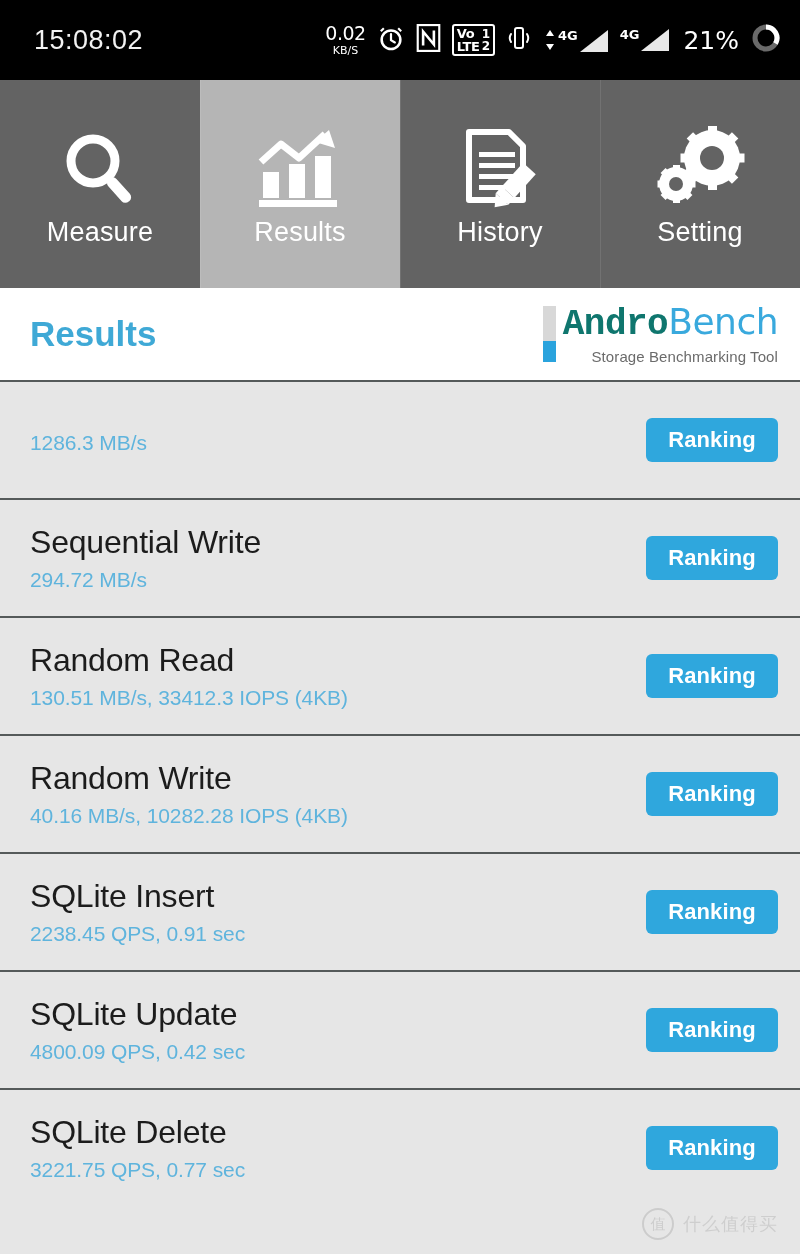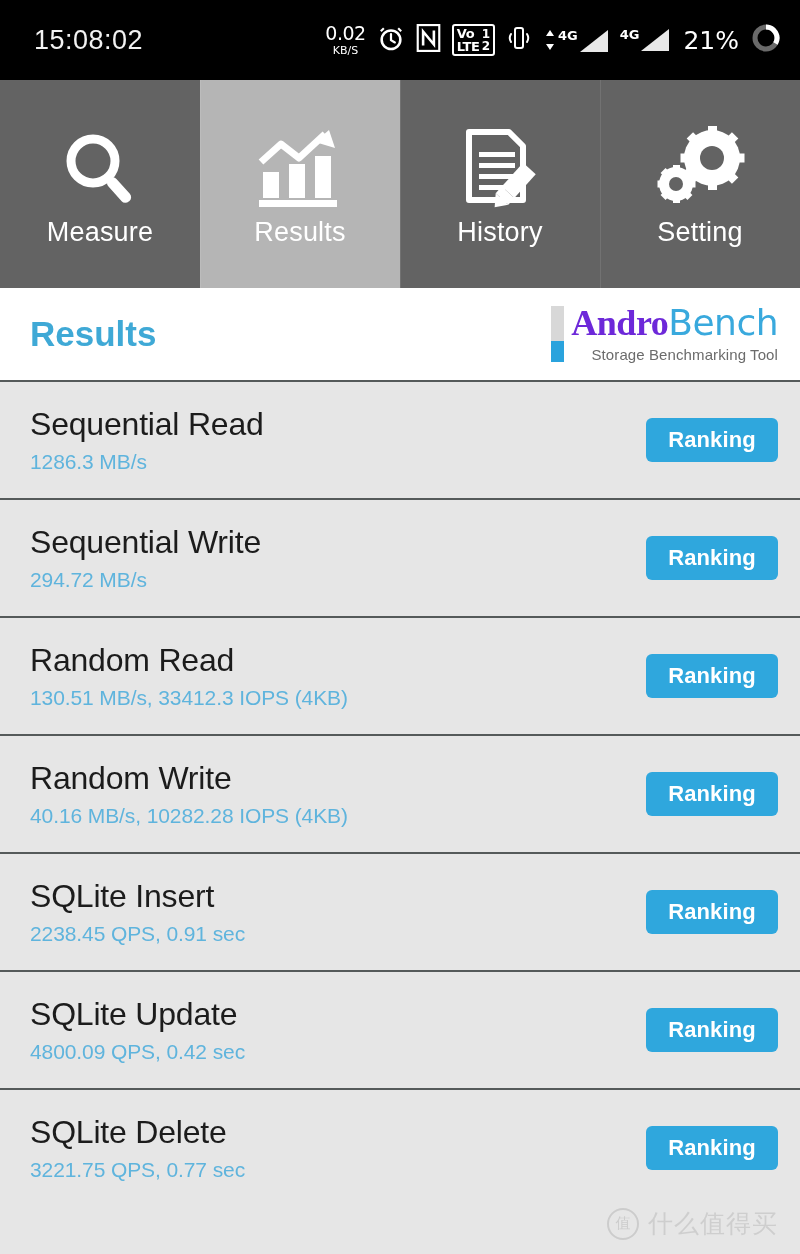--- a/index.html
+++ b/index.html
@@ -133,21 +133,21 @@
     width: 13px;
     height: 56px;
     margin-right: 7px;
     display: flex;
     flex-direction: column;
   }
   .logo-bar .top { flex: 0 0 62%; background: #d8d8d8; }
   .logo-bar .bot { flex: 1 1 auto; background: #2aa3dd; }
   .logo-text { display: flex; flex-direction: column; align-items: flex-end; }
   .logo-main { font-size: 36px; line-height: 1; letter-spacing: -0.5px; }
-  .logo-main .andro { color: #6d28d9; font-weight: bold; font-family: Liberation Serif, serif;}
+  .logo-main .andro { color: #0f766e; font-weight: bold; font-family: Liberation Mono, monospace;}
   .logo-main .bench { color: #39a9dd; font-weight: normal; font-family: "DejaVu Sans", sans-serif;}
   .logo-sub {
     font-size: 15px;
     color: #6b6b6b;
     margin-top: 5px;
     letter-spacing: 0.1px;
     font-family: "Liberation Sans", sans-serif;
   }
 
   
@@ -212,21 +212,21 @@
     width: 28px; height: 28px;
     border: 2px solid #b8b8b8;
     border-radius: 50%;
     color: #b8b8b8;
     font-size: 15px;
     display: flex; align-items: center; justify-content: center;
     font-family: "DejaVu Sans", sans-serif;
   }
   .wm-text {
     color: #bcbcbc;
-    font-size: 25px;
+    font-size: 18px;
     letter-spacing: 1px;
     font-family: Liberation Mono, monospace;
   }
 </style>
 </head>
 <body>
 
 <div class="statusbar">
   <div class="status-time">15:08:02</div>
   <div class="status-right">
@@ -388,21 +388,20 @@
       </div>
       <div class="logo-sub">Storage Benchmarking Tool</div>
     </div>
   </div>
 </div>
 
 <div class="results-list">
 
   <div class="result-row">
     <div class="result-text">
-      <div class="result-name">Sequential Read</div>
       <div class="result-value">1286.3 MB/s</div>
     </div>
     <button class="ranking-btn">Ranking</button>
   </div>
 
   <div class="result-row">
     <div class="result-text">
       <div class="result-name">Sequential Write</div>
       <div class="result-value">294.72 MB/s</div>
     </div>

